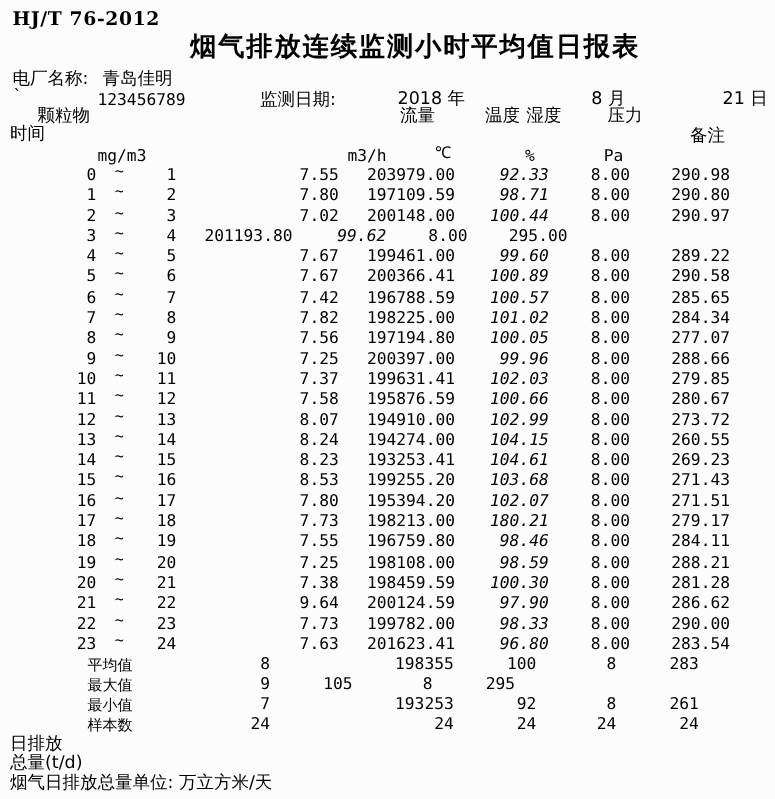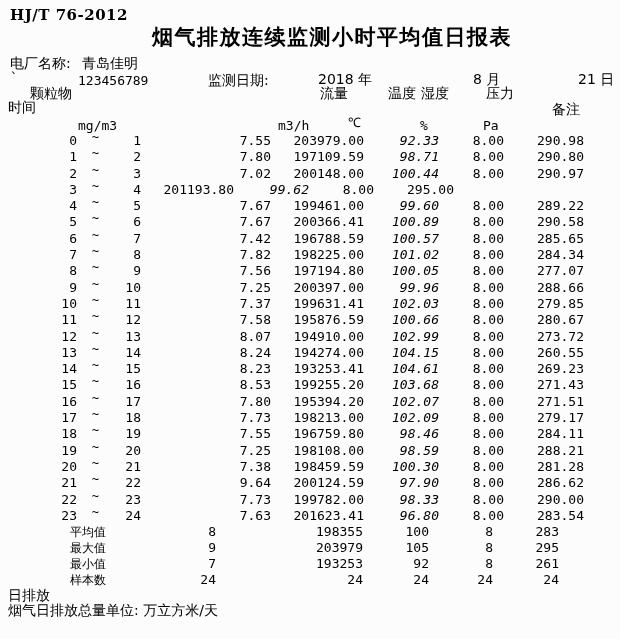--- a/index.html
+++ b/index.html
@@ -274,21 +274,21 @@
     <span class="c c7">8.00</span>
     <span class="c c8">271.51</span>
   </div>
 
   <div class="hrow">
     <span class="c c1">17</span>
     <span class="c c2">~</span>
     <span class="c c3">18</span>
     <span class="c c4">7.73</span>
     <span class="c c5">198213.00</span>
-    <span class="c c6">102.09</span>
+    <span class="c c6">180.21</span>
     <span class="c c7">8.00</span>
     <span class="c c8">279.17</span>
   </div>
 
   <div class="hrow">
     <span class="c c1">18</span>
     <span class="c c2">~</span>
     <span class="c c3">19</span>
     <span class="c c4">7.55</span>
     <span class="c c5">196759.80</span>
@@ -358,21 +358,20 @@
     <span class="c s1">8</span>
     <span class="c s2">198355</span>
     <span class="c s3">100</span>
     <span class="c s4">8</span>
     <span class="c s5">283</span>
   </div>
 
   <div class="srow">
     <span class="c sl">最大值</span>
     <span class="c s1">9</span>
-    <span class="c s2">203979</span>
     <span class="c s3">105</span>
     <span class="c s4">8</span>
     <span class="c s5">295</span>
   </div>
 
   <div class="srow">
     <span class="c sl">最小值</span>
     <span class="c s1">7</span>
     <span class="c s2">193253</span>
     <span class="c s3">92</span>
@@ -383,16 +382,17 @@
   <div class="srow">
     <span class="c sl">样本数</span>
     <span class="c s1">24</span>
     <span class="c s2">24</span>
     <span class="c s3">24</span>
     <span class="c s4">24</span>
     <span class="c s5">24</span>
   </div>
 </div>
     <div class="foot-line">日排放</div>
+    <div class="foot-line">总量(t/d)</div>
     <div class="foot-line">烟气日排放总量单位: 万立方米/天</div>
   </div>
 
 </div>
 
 </body></html>

